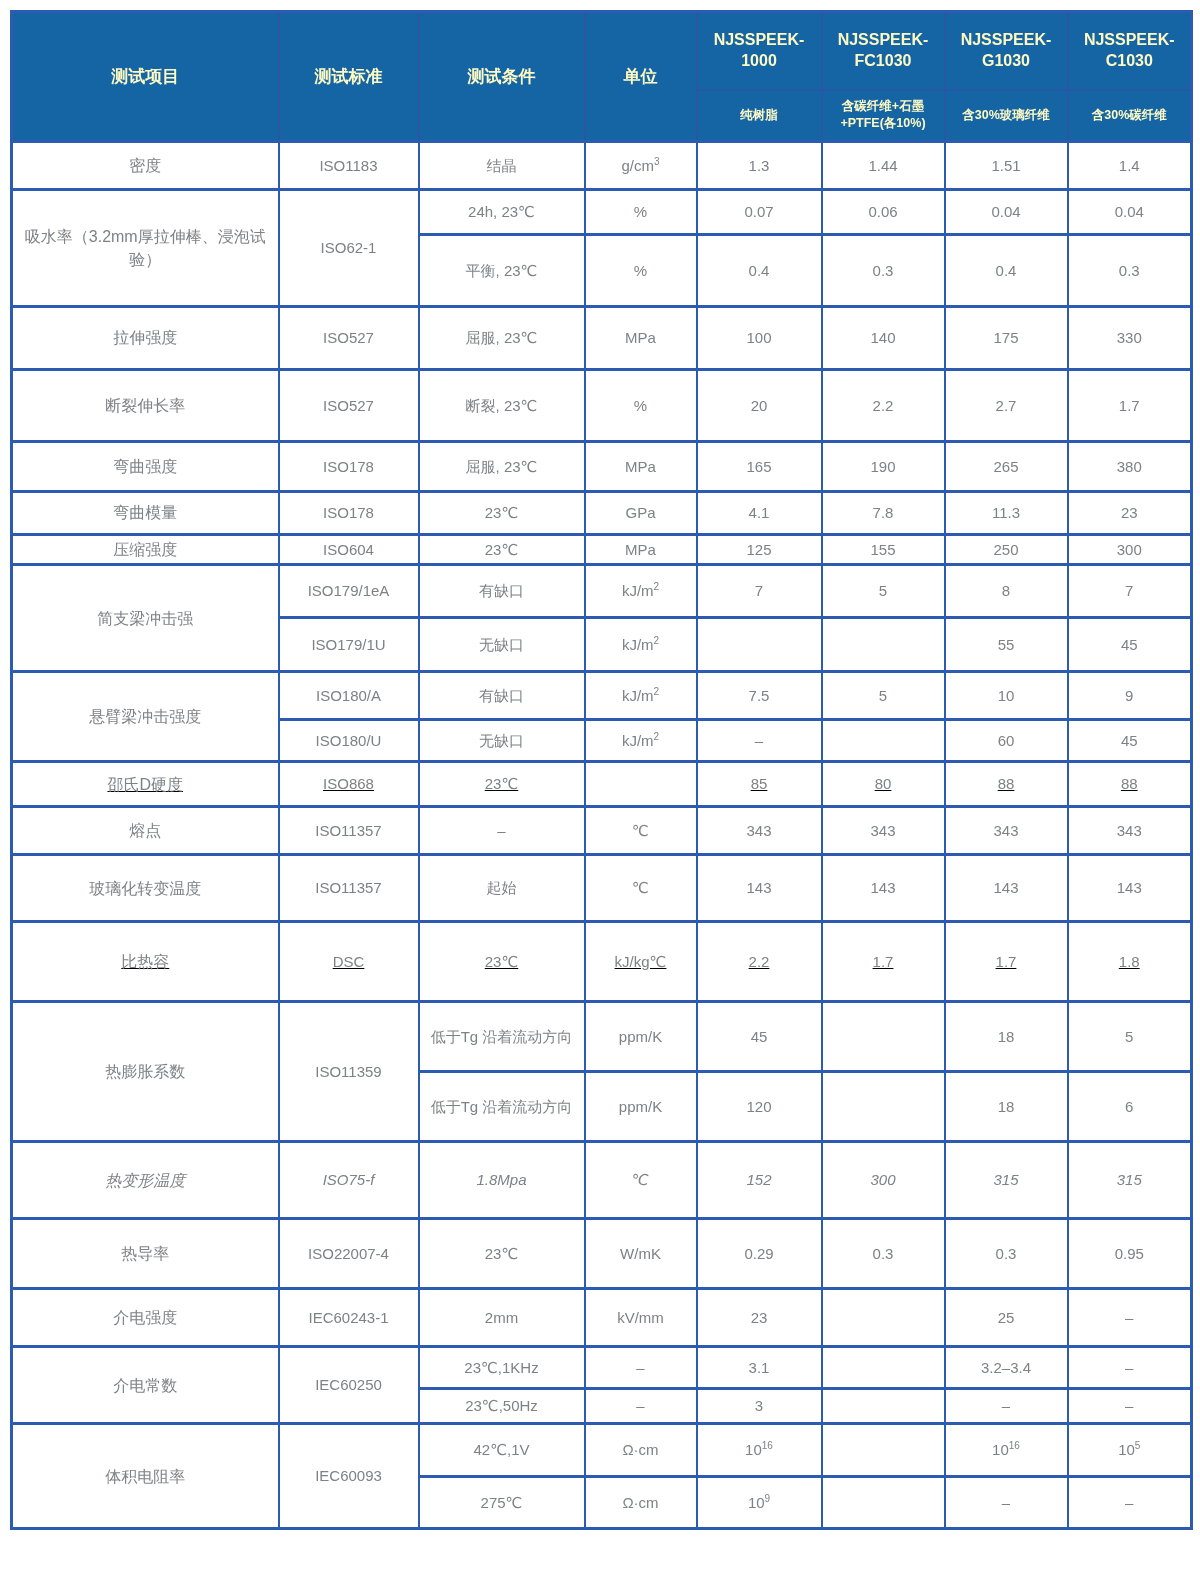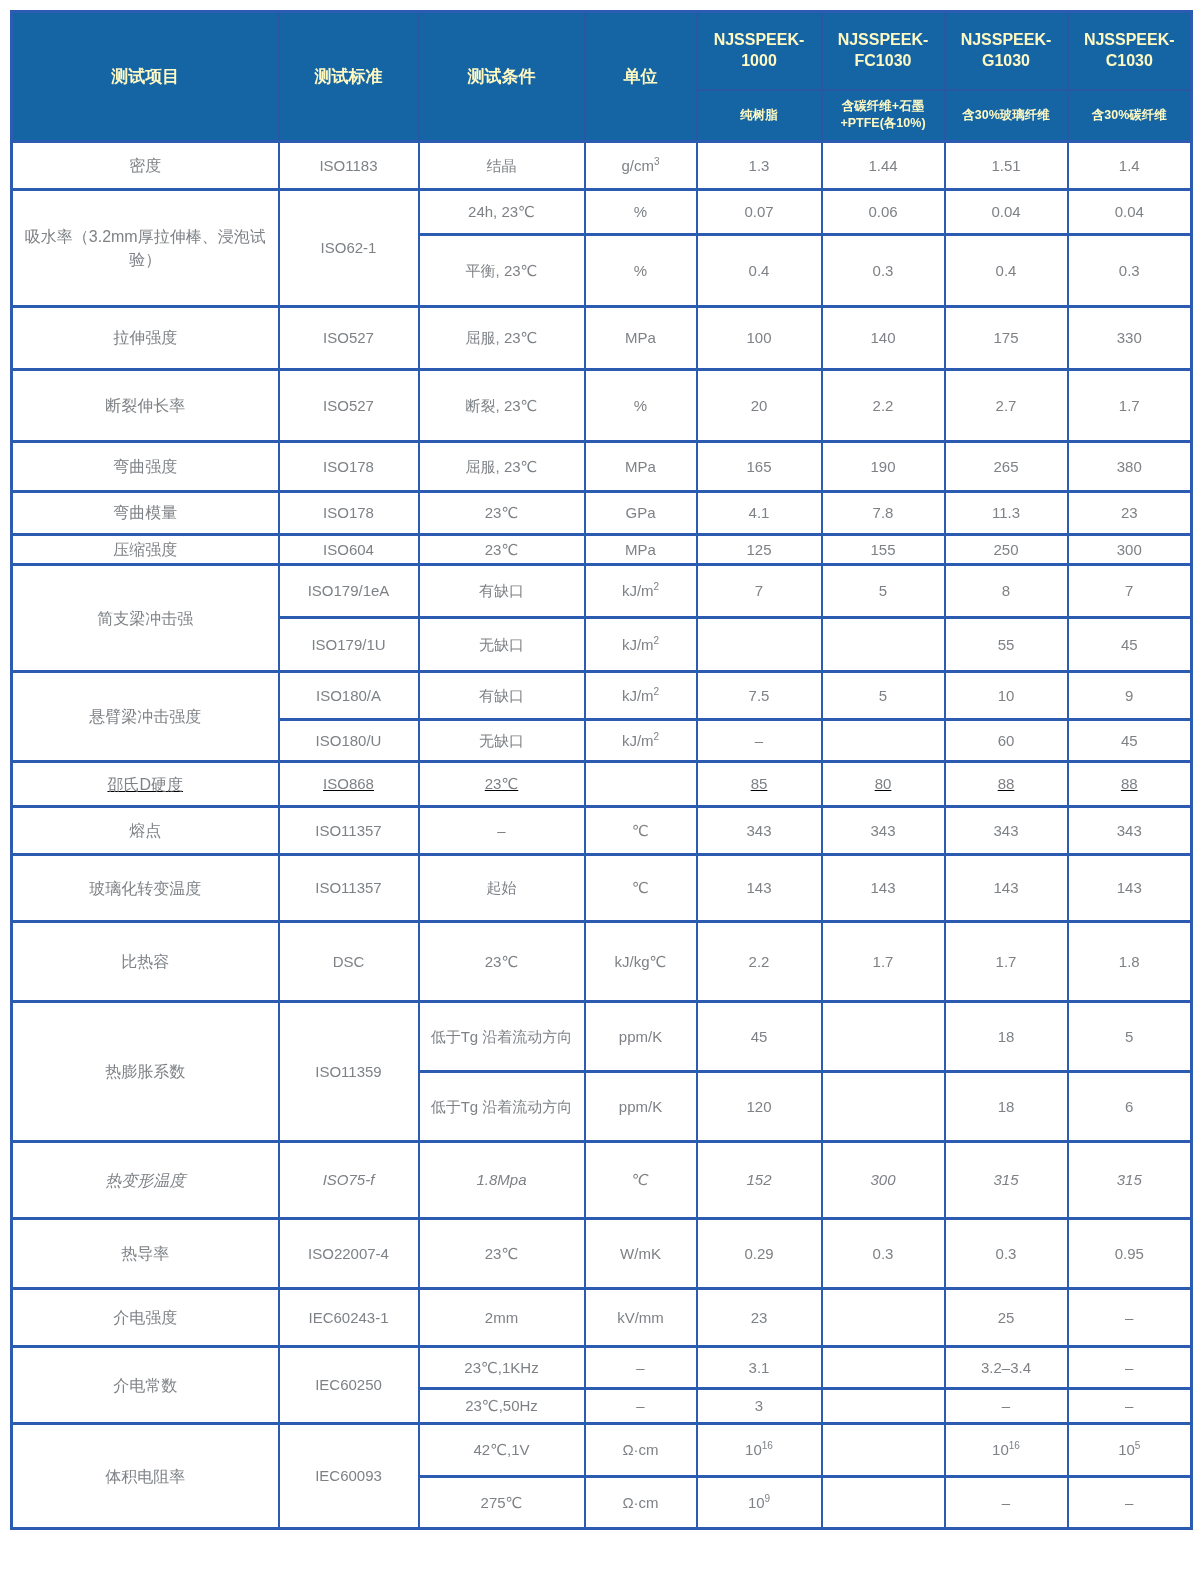--- a/index.html
+++ b/index.html
@@ -223,21 +223,21 @@
         <tr style="height: 67px;">
           <td class="c-item" rowspan="1">玻璃化转变温度</td>
           <td class="c-std" rowspan="1">ISO11357</td>
           <td class="c-cond">起始</td>
           <td class="c-unit">℃</td>
           <td class="c-val">143</td>
           <td class="c-val">143</td>
           <td class="c-val">143</td>
           <td class="c-val">143</td>
         </tr>
-        <tr style="height: 80px;">
+        <tr style="height: 80px; text-decoration: underline;">
           <td class="c-item" rowspan="1">比热容</td>
           <td class="c-std" rowspan="1">DSC</td>
           <td class="c-cond">23℃</td>
           <td class="c-unit">kJ/kg℃</td>
           <td class="c-val">2.2</td>
           <td class="c-val">1.7</td>
           <td class="c-val">1.7</td>
           <td class="c-val">1.8</td>
         </tr>
         <tr style="height: 70px;">

